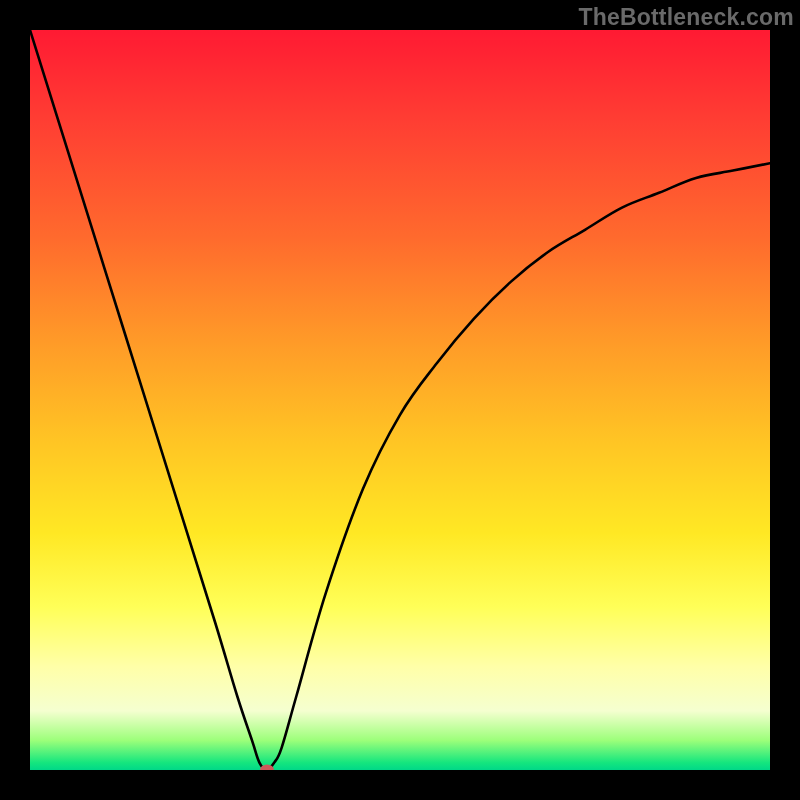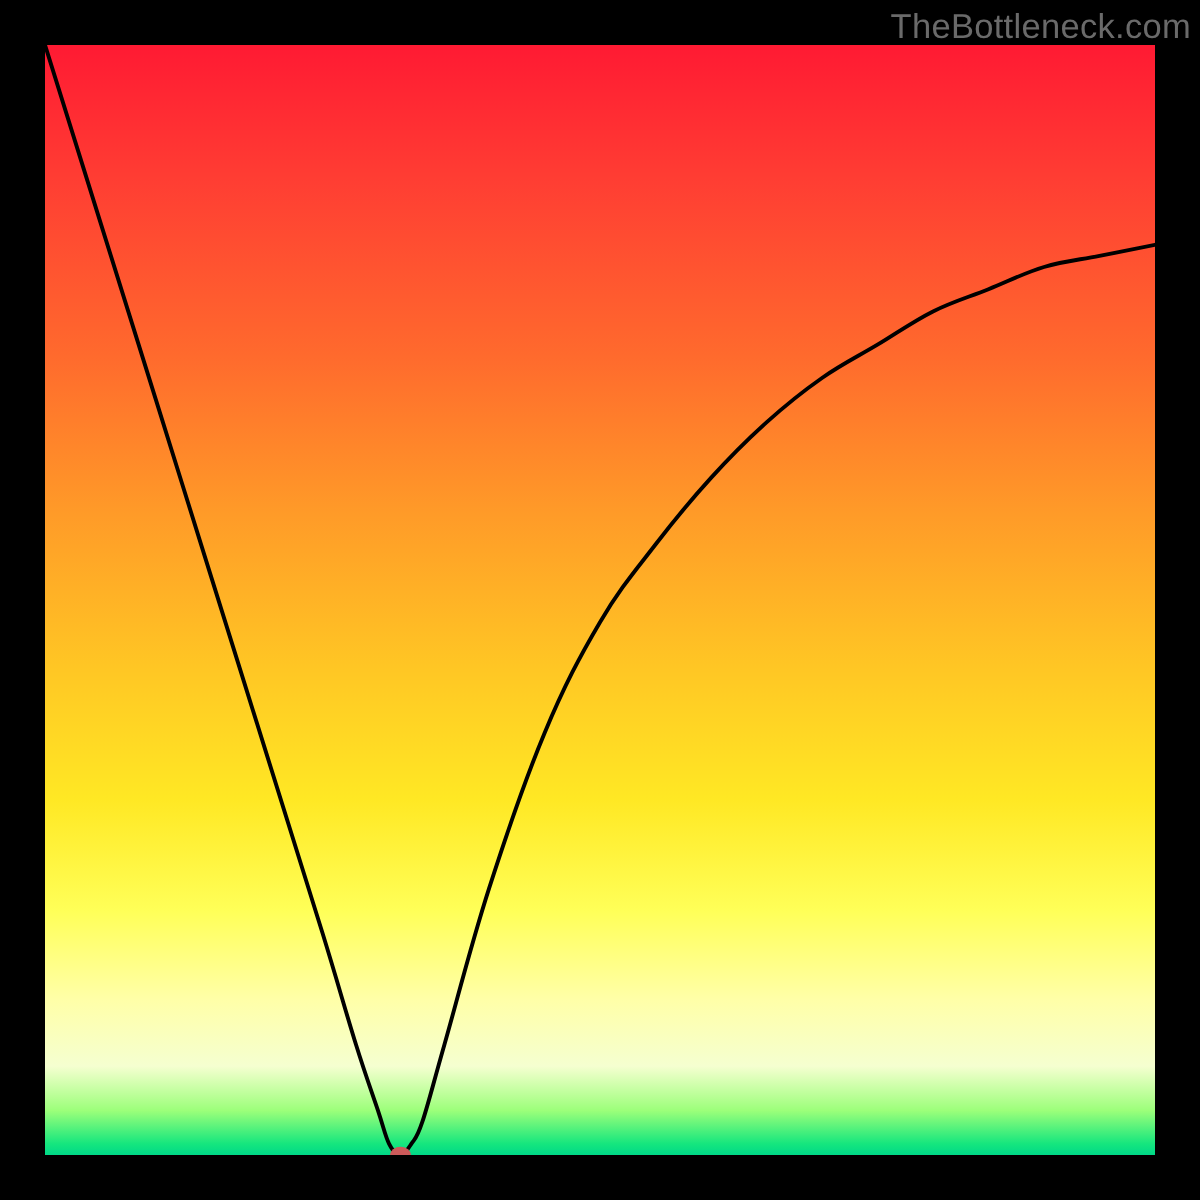--- a/index.html
+++ b/index.html
@@ -55,21 +55,21 @@
     border-radius: 50%;
     background: #cc5a5a;
     transform: translate(-50%, -50%);
   }
   .watermark {
     position: absolute;
     top: 4px;
     right: 6px;
     color: #6a6a6a;
     font-size: 23px;
-    font-weight: 400;
+    font-weight: 700;
     letter-spacing: 0.2px;
     user-select: none;
   }
 </style>
 </head>
 <body>
 
 <div class="container">
   <div class="watermark">TheBottleneck.com</div>
   <div class="plot-area">

